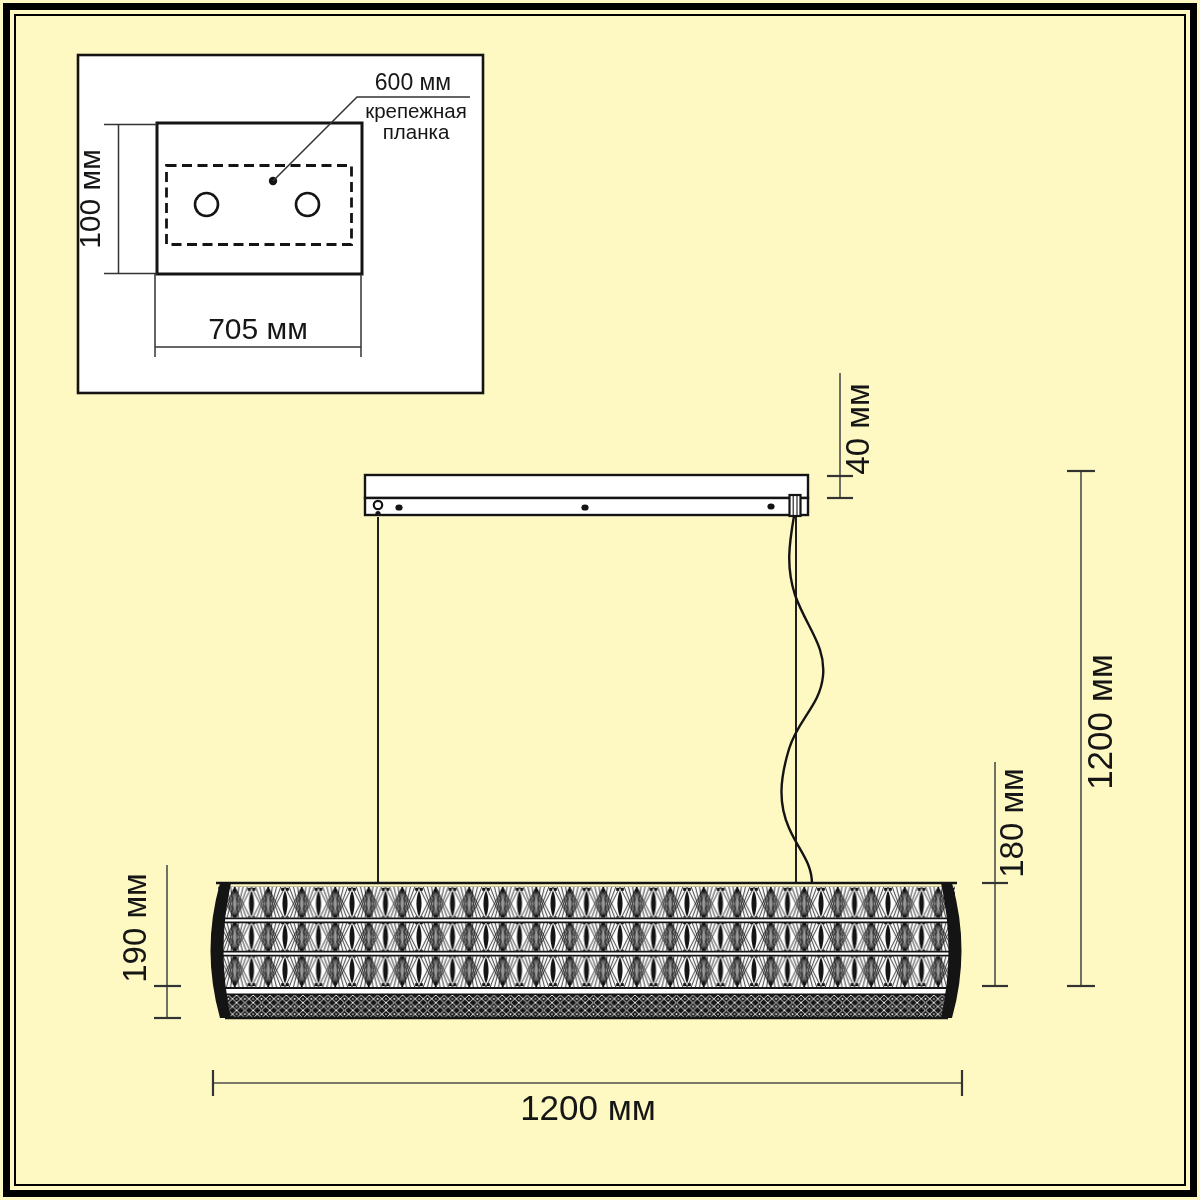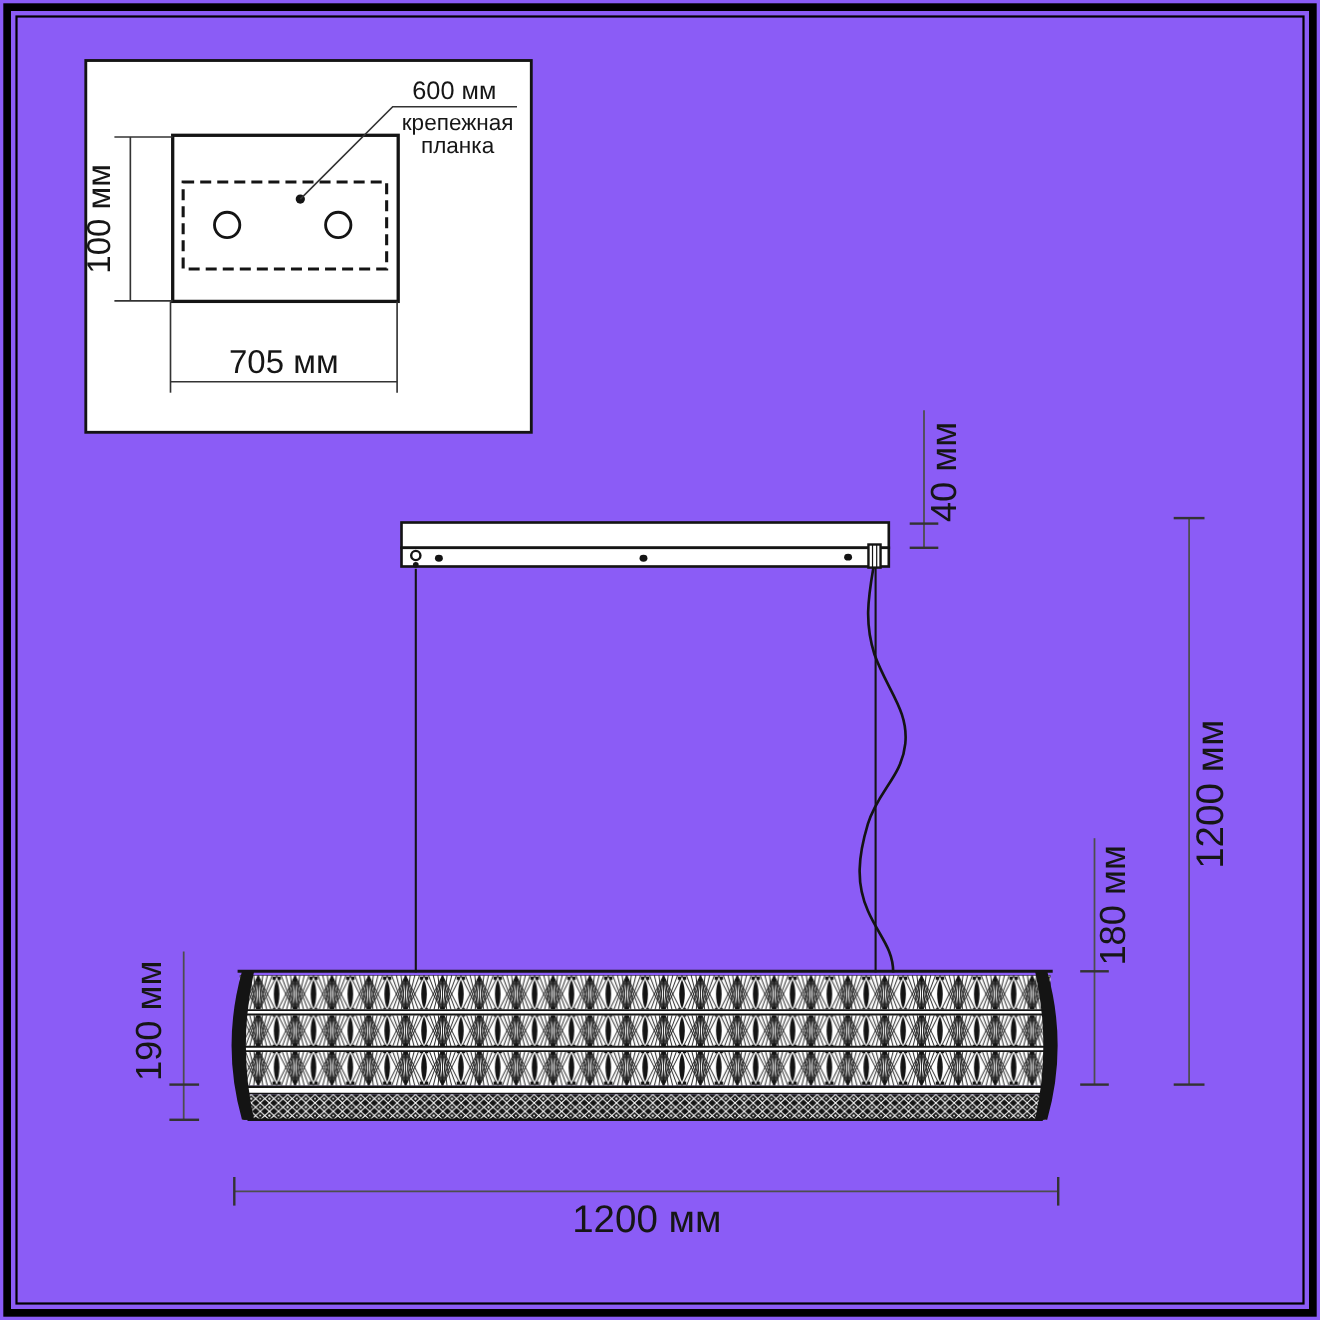--- a/index.html
+++ b/index.html
@@ -1,16 +1,16 @@
 <!DOCTYPE html>
 <html><head>
 <meta charset="utf-8">
 <style>
   html,body{margin:0;padding:0;background:#ffffff;}
-  .canvas{position:relative;width:1200px;height:1200px;background:#8b5cf6;overflow:hidden;
+  .canvas{position:relative;width:1200px;height:1200px;background:#fef9c3;overflow:hidden;
           font-family:"Liberation Sans", sans-serif;}
   .frame-outer{position:absolute;left:3px;top:3px;right:3px;bottom:3px;border:7px solid #000;}
   .frame-inner{position:absolute;left:14px;top:14px;right:14px;bottom:14px;border:2px solid #000;}
   svg{position:absolute;left:0;top:0;}
   text{fill:#161616;}
   .t-dim{font-size:33px;}
   .t-dim-lg{font-size:35px;}
   .t-inset-dim{font-size:30px;}
   .t-note{font-size:23px;}
   .t-note-sm{font-size:20.5px;}

